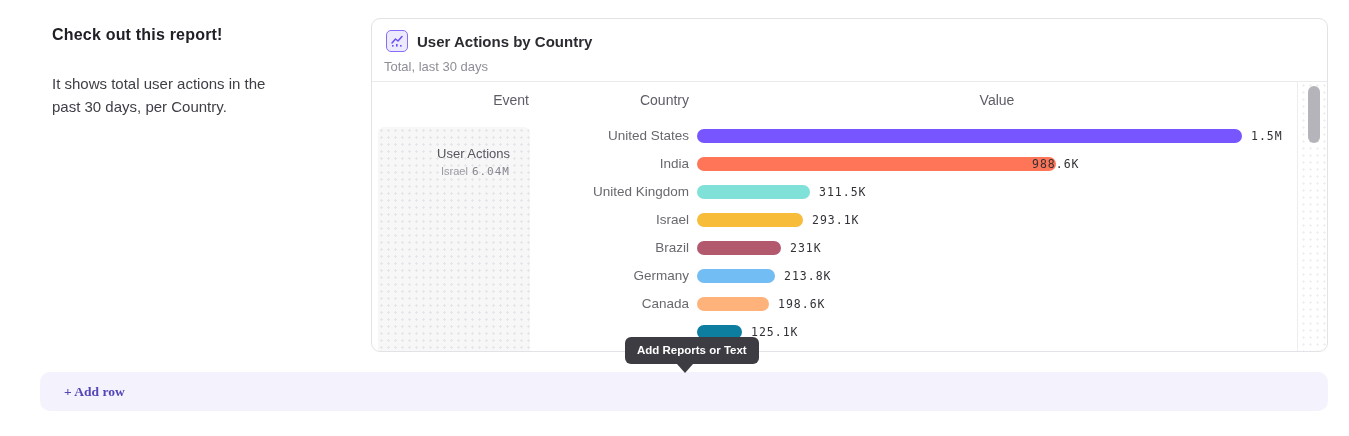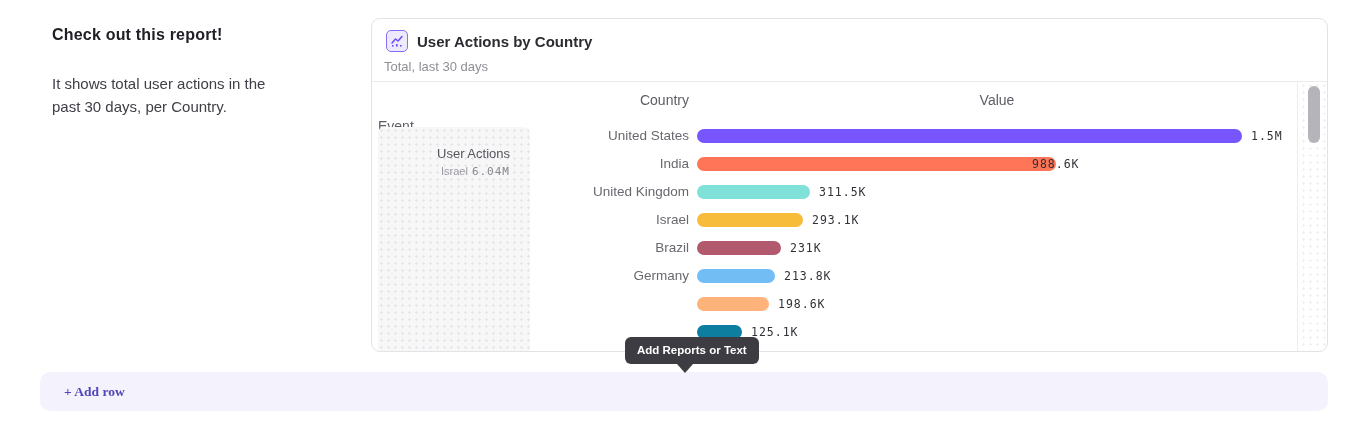--- a/index.html
+++ b/index.html
@@ -14,21 +14,21 @@
   .card{position:absolute;left:371px;top:18px;width:957px;height:334px;background:#fff;
     border:1px solid #e3e3e7;border-radius:9px;overflow:hidden;box-sizing:border-box;}
   .card-header{position:absolute;left:0;top:0;width:100%;height:63px;border-bottom:1px solid #ebebee;box-sizing:border-box;}
   .card-icon{position:absolute;left:14px;top:11px;width:22px;height:22px;border-radius:5px;
     background:#edeafe;border:1px solid #8a6cf8;box-sizing:border-box;display:flex;align-items:center;justify-content:center;}
   .card-title{position:absolute;left:45px;top:14px;font-size:15px;font-weight:700;color:#2b2b31;}
   .card-subtitle{position:absolute;left:12px;top:40px;font-size:13px;color:#8e8e96;}
 
   
   .col-head{position:absolute;top:72px;font-size:14px;color:#5d5d66;line-height:18px;}
-  .col-head.event{left:6px;width:151px;margin-top:26px;}
+  .col-head.event{left:6px;width:151px;text-align:right;}
   .col-head.country{left:165px;width:152px;text-align:right;}
   .col-head.value{left:325px;width:600px;text-align:center;}
 
   
   .event-cell{position:absolute;left:6px;top:108px;width:152px;height:232px;border-radius:6px;
     background-color:#f7f7f8;
     background-image:radial-gradient(circle,#e6e6ea 1px,rgba(0,0,0,0) 1.2px);
     background-size:7px 7px;box-sizing:border-box;text-align:right;padding:18px 20px 0 0;}
   .event-name{font-size:13px;color:#55555e;line-height:17px;}
   .event-overall{margin-top:3px;font-size:11px;color:#9b9ba3;}
@@ -122,20 +122,21 @@
     <div class="value-label" style="left: 418px;">231K</div>
   </div>
 
   <div class="row">
     <div class="country-label">Germany</div>
     <div class="value-bar" style="width: 78px; background: rgb(114, 190, 244);"></div>
     <div class="value-label" style="left: 412px;">213.8K</div>
   </div>
 
   <div class="row">
+    <div class="country-label">Canada</div>
     <div class="value-bar" style="width: 72px; background: rgb(255, 178, 122);"></div>
     <div class="value-label" style="left: 406px;">198.6K</div>
   </div>
 
   <div class="row">
     <div class="value-bar" style="width: 45px; background: rgb(13, 126, 160);"></div>
     <div class="value-label" style="left: 379px;">125.1K</div>
   </div>
 </div>
 

